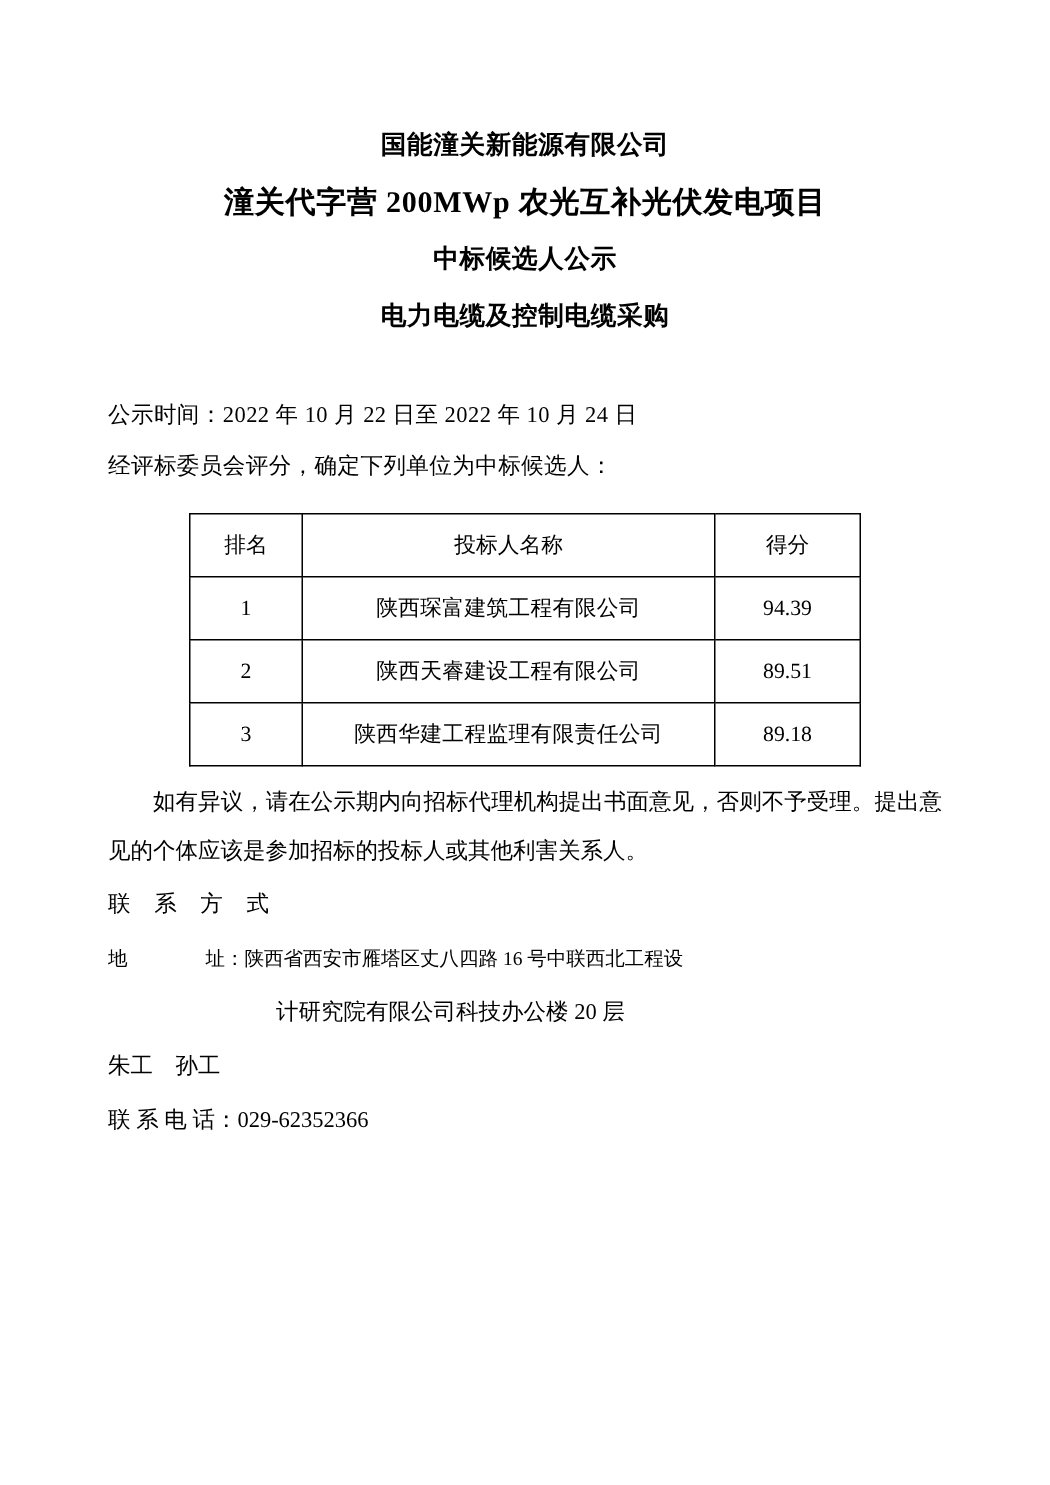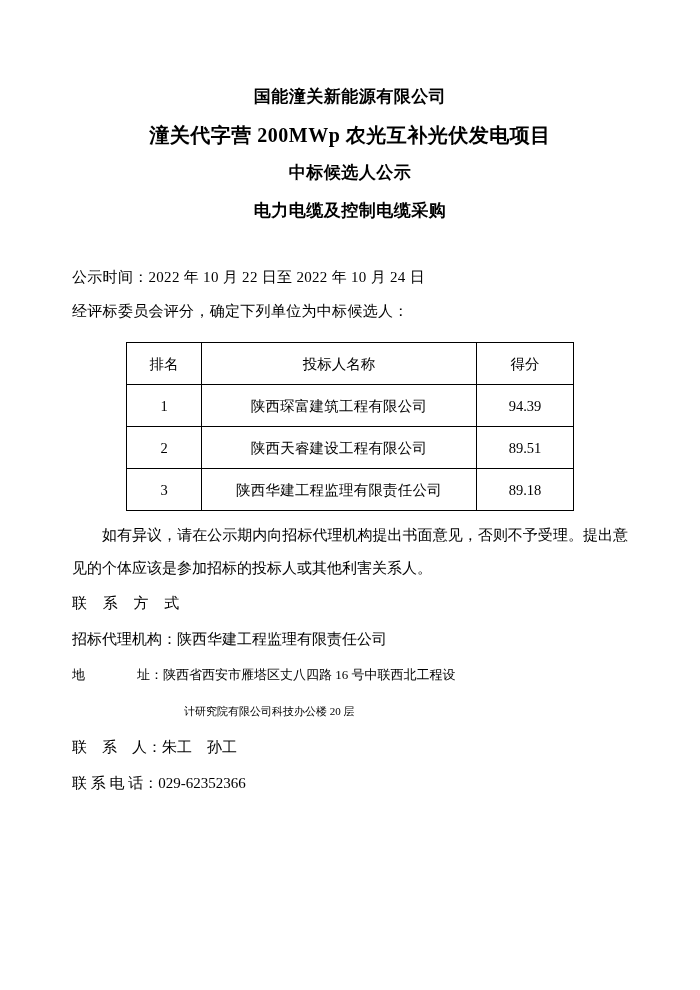--- a/index.html
+++ b/index.html
@@ -102,21 +102,21 @@
     display: flex;
   }
   .addr-label {
     flex: 0 0 auto;
     white-space: pre;
   }
   .addr-text {
     flex: 1 1 auto;
   }
   .addr-cont {
-    font-size: 11px;
+    font-size: 15px;
     line-height: 36px;
     padding-left: 112px;
   }
 </style>
 </head>
 <body>
 
 <div class="page">
 
   <div class="title-block">
@@ -155,33 +155,28 @@
           <td class="name-cell">陕西华建工程监理有限责任公司</td>
           <td>89.18</td>
         </tr>
       </tbody>
     </table>
 
     <div class="notice-para">如有异议，请在公示期内向招标代理机构提出书面意见，否则不予受理。提出意见的个体应该是参加招标的投标人或其他利害关系人。</div>
 
     <div class="contact-head">联 系 方 式</div>
 
-    <div class="contact-row">
-      <span class="c-label">招标代理机构：</span>
-      <span class="c-value">陕西华建工程监理有限责任公司</span>
-    </div>
 
     <div class="addr-wrap">
       <span class="addr-label">地　　　　址：</span>
       <span class="addr-text">陕西省西安市雁塔区丈八四路 16 号中联西北工程设</span>
     </div>
     <div class="addr-cont">计研究院有限公司科技办公楼 20 层</div>
 
     <div class="contact-row">
-      <span class="c-label">联　系　人：</span>
       <span class="c-value">朱工　孙工</span>
     </div>
 
     <div class="contact-row">
       <span class="c-label">联 系 电 话：</span>
       <span class="c-value">029-62352366</span>
     </div>
 
   </div>
 </div>

